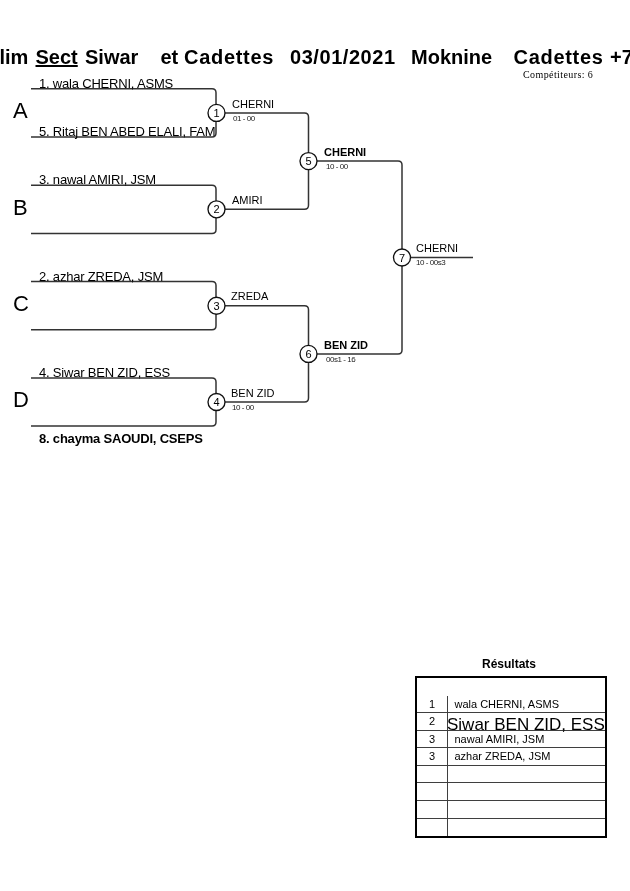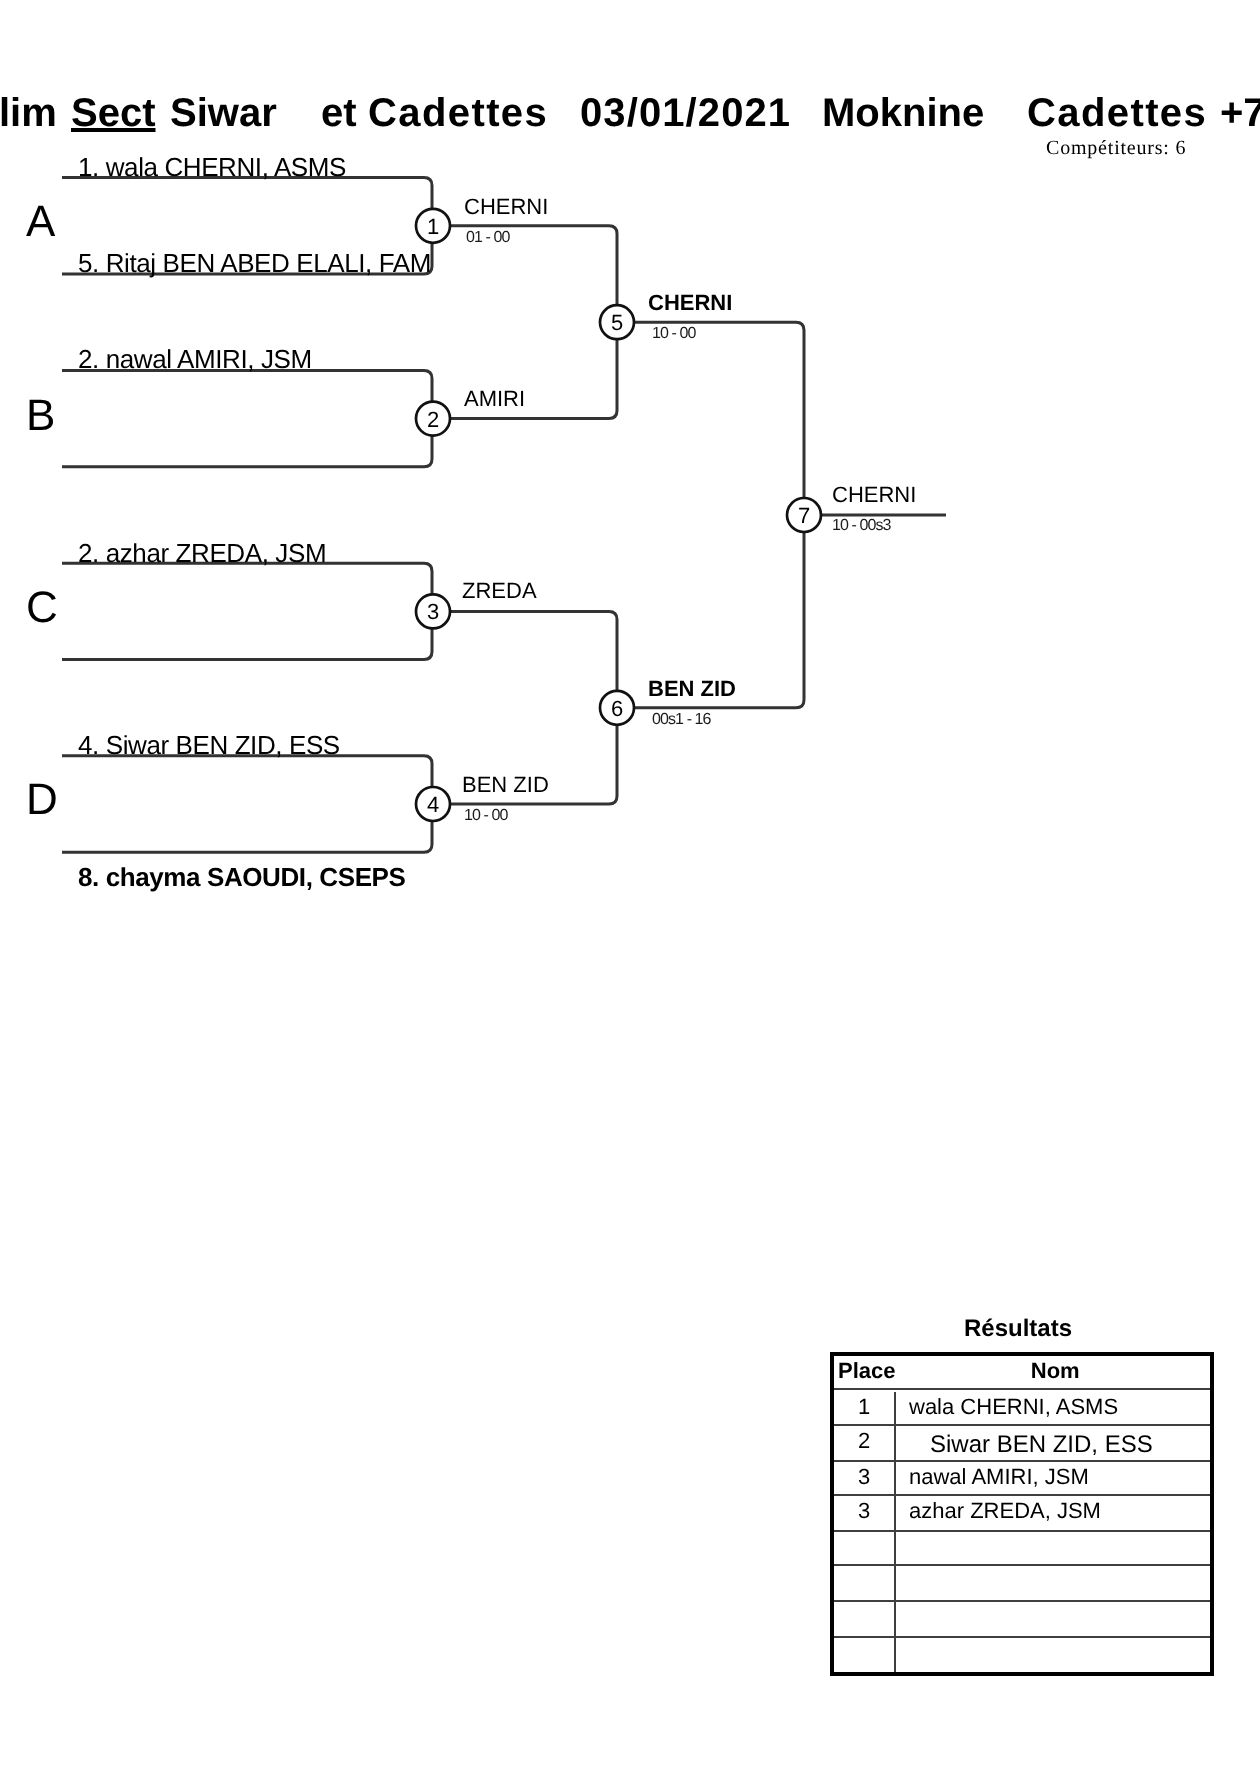--- a/index.html
+++ b/index.html
@@ -54,21 +54,21 @@
       <text x="216.5" y="309.7">3</text>
       <text x="216.5" y="406.0">4</text>
       <text x="308.5" y="165.1">5</text>
       <text x="308.5" y="357.9">6</text>
       <text x="402.0" y="261.5">7</text>
     </g>
   </svg>
 
   <span class="t name" style="left:39px;top:76.8px;">1. wala CHERNI, ASMS</span>
   <span class="t name" style="left:39px;top:125.0px;">5. Ritaj BEN ABED ELALI, FAM</span>
-  <span class="t name" style="left:39px;top:173.2px;">2. nawal AMIRI, JSM</span>
+  <span class="t name" style="left:39px;top:173.2px;">3. nawal AMIRI, JSM</span>
   <span class="t name" style="left:39px;top:269.6px;">2. azhar ZREDA, JSM</span>
   <span class="t name" style="left:39px;top:365.9px;">4. Siwar BEN ZID, ESS</span>
   <span class="t name" style="left:39px;top:432px;font-weight:bold;">8. chayma SAOUDI, CSEPS</span>
 
   <span class="t letter" style="left:13px;top:100.3px;">A</span>
   <span class="t letter" style="left:13px;top:196.7px;">B</span>
   <span class="t letter" style="left:13px;top:293.1px;">C</span>
   <span class="t letter" style="left:13px;top:389.4px;">D</span>
 
   <span class="t nlab" style="left:232px;top:98.6px;">CHERNI</span>
@@ -79,35 +79,31 @@
   <span class="t score" style="left:232px;top:403.9px;">10 - 00</span>
   <span class="t nlabB" style="left:324px;top:146.8px;">CHERNI</span>
   <span class="t score" style="left:326px;top:163.0px;">10 - 00</span>
   <span class="t nlabB" style="left:324px;top:339.6px;">BEN ZID</span>
   <span class="t score" style="left:326px;top:355.8px;">00s1 - 16</span>
   <span class="t nlab" style="left:416px;top:243.2px;">CHERNI</span>
   <span class="t score" style="left:416px;top:259.4px;">10 - 00s3</span>
 
   <span class="t" style="font-weight:bold;font-size:12px;left:482px;top:658px;">Résultats</span>
   <div style="position:absolute;left:415px;top:676px;width:187.5px;height:157.5px;border:2px solid #000;">
-    <div style="position:absolute;left:0;top:0;width:100%;height:16.1px;border-bottom:1.4px solid #3f3f3f;">
-      <span class="t" style="font-weight:bold;font-size:11px;left:2px;top:3px;">Place</span>
-      <span class="t" style="font-weight:bold;font-size:11px;left:98.4px;top:3px;">Nom</span>
-    </div>
     <div style="position:absolute;left:30px;top:17.5px;bottom:0;width:0;border-left:1.4px solid #3f3f3f;"></div>
 
     <div style="position:absolute;left:0;top:34.2px;width:100%;border-top:1.2px solid #3f3f3f;"></div>
     <div style="position:absolute;left:0;top:51.7px;width:100%;border-top:1.2px solid #3f3f3f;"></div>
     <div style="position:absolute;left:0;top:69.3px;width:100%;border-top:1.2px solid #3f3f3f;"></div>
     <div style="position:absolute;left:0;top:86.8px;width:100%;border-top:1.2px solid #3f3f3f;"></div>
     <div style="position:absolute;left:0;top:104.4px;width:100%;border-top:1.2px solid #3f3f3f;"></div>
     <div style="position:absolute;left:0;top:121.9px;width:100%;border-top:1.2px solid #3f3f3f;"></div>
     <div style="position:absolute;left:0;top:139.5px;width:100%;border-top:1.2px solid #3f3f3f;"></div>
     <span class="t" style="font-size:11px;left:12px;top:20.5px;">1</span>
     <span class="t" style="font-size:11px;left:12px;top:38.1px;">2</span>
     <span class="t" style="font-size:11px;left:12px;top:55.7px;">3</span>
     <span class="t" style="font-size:11px;left:12px;top:73.2px;">3</span>
     <span class="t" style="font-size:11px;left:37.5px;top:20.5px;">wala CHERNI, ASMS</span>
-    <span class="t" style="font-size:12px;left:48px;top:38.1px;">Siwar BEN ZID, ESS</span>
+    <span class="t" style="font-size:17px;left:30px;top:38.1px;">Siwar BEN ZID, ESS</span>
     <span class="t" style="font-size:11px;left:37.5px;top:55.7px;">nawal AMIRI, JSM</span>
     <span class="t" style="font-size:11px;left:37.5px;top:73.2px;">azhar ZREDA, JSM</span>
   </div>
 </div>
 
 </body></html>

